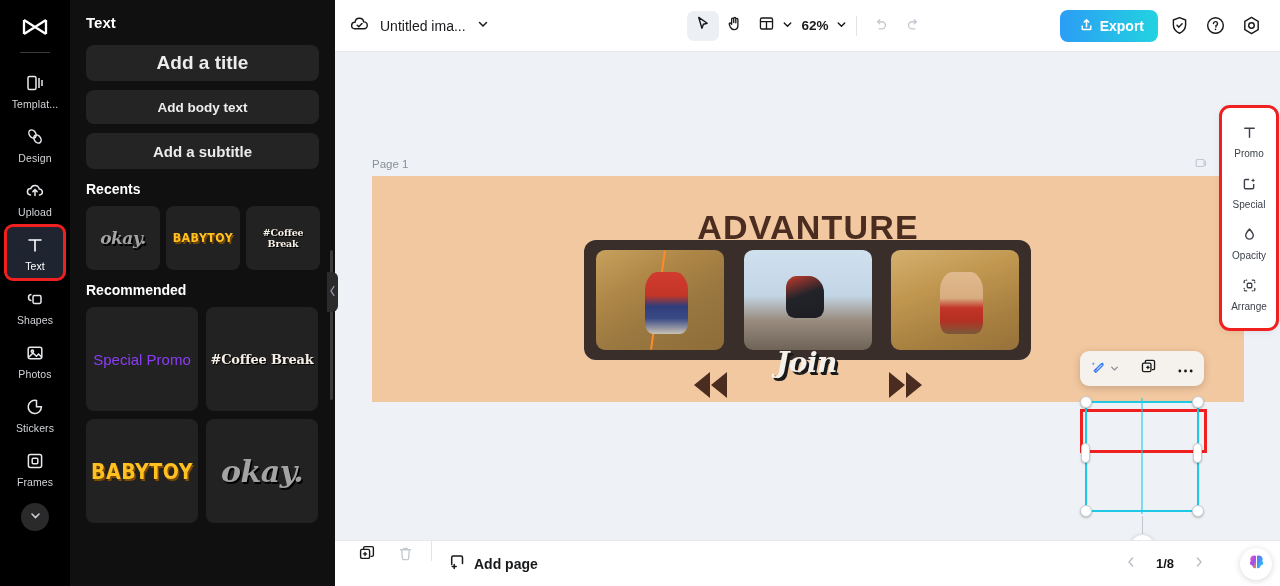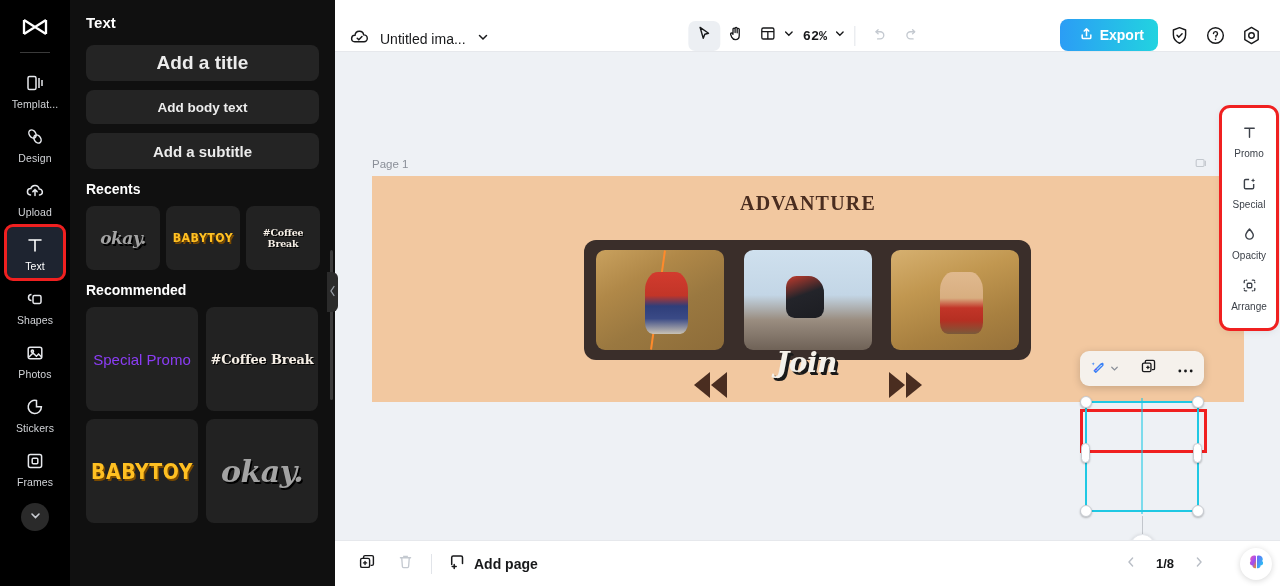--- a/index.html
+++ b/index.html
@@ -82,27 +82,27 @@
     position: absolute; left: 327px; top: 272px; width: 11px; height: 40px;
     background: #2b2b2b; border-radius: 0 6px 6px 0; z-index: 40;
     display:flex; align-items:center; justify-content:center; cursor:pointer;
   }
 
   
   .main { flex: 1; height: 586px; display: flex; flex-direction: column; background: #eef1f5; position: relative; }
 
   .topbar {
     height: 52px; background: #fff; border-bottom: 1px solid #e6e8ec;
-    display: flex; align-items: flex-end; padding: 0 14px; flex: none; position: relative;
+    display: flex; align-items: center; padding: 0 14px; flex: none; position: relative;
   }
   .tb-left { display:flex; align-items:center; gap: 10px; }
   .doc-name { font-size: 14px; color: #18191b; font-weight: 500; }
   .tb-center {
     position: absolute; left: 50%; transform: translateX(-50%);
-    display:flex; align-items:center;  font-family: Liberation Mono, monospace;
+    display:flex; align-items:center; 
   }
   .tb-btn {
     width: 32px; height: 30px; border-radius: 7px; display:flex;
     align-items:center; justify-content:center; cursor:pointer;
   }
   .tb-btn.sel { background: #eceff3; }
   .zoom-val { font-size: 13.5px; color: #18191b; font-weight: 600; margin-left: 8px; }
   .vdiv { width: 1px; height: 20px; background: #e1e4e9; margin: 0 8px; }
   .tb-right { margin-left: auto; display:flex; align-items:center; gap: 6px; }
   .export-btn {
@@ -117,22 +117,22 @@
   .canvas-wrap { flex: 1; position: relative; overflow: hidden; background: #eef1f5; }
   .page-label {
     position: absolute; left: 37px; top: 106px; font-size: 11.5px; color: #8a8f98;
   }
   .page-corner-ico { position: absolute; right: 72px; top: 104px; opacity:.5; }
   .artboard {
     position: absolute; left: 37px; top: 124px; width: 872px; height: 226px;
     background: #f2c8a0; overflow: hidden;
   }
   .ab-title {
-    position:absolute; left:0; right:0; top: 16px; text-align:center;
-    font-size: 20px; font-weight: 800; letter-spacing: 1.2px; color: #4a2d20; font-family: Liberation Serif, serif;
+    position:absolute; left:0; right:0; top: 32px; text-align:center;
+    font-size: 34px; font-weight: 800; letter-spacing: 1.2px; color: #4a2d20;
   }
   .filmstrip {
     position:absolute; left: 212px; top: 64px; width: 447px; height: 120px;
     background: #3a2e2a; border-radius: 12px; display:flex; align-items:center;
     justify-content: space-between; padding: 0 12px;
   }
   .photo { width: 128px; height: 100px; border-radius: 9px; overflow:hidden; position:relative; }
   .ph1 { background: linear-gradient(150deg,#c9a15e 0%,#b08848 30%,#9a7840 60%,#8d6c39 100%); }
   .ph2 { background: linear-gradient(180deg,#cfe0ee 0%,#c3d6e6 45%,#9a8d80 70%,#6f6257 100%); }
   .ph3 { background: linear-gradient(160deg,#d6b070 0%,#c19750 35%,#a88040 70%,#96713a 100%); }
@@ -218,21 +218,21 @@
   }
   .rp-item {
     display:flex; flex-direction:column; align-items:center; gap:3px;
     padding: 8px 0 8px; cursor:pointer;
   }
   .rp-item .lbl { font-size: 10px; color: #3c4149; }
 
   
   .bottombar {
     height: 46px; background: #fff; border-top: 1px solid #e6e8ec;
-    display:flex; align-items:center; padding: 0 18px; flex: none; position: relative;
+    display:flex; padding: 0 18px; flex: none; position: relative;
   }
   .bb-ico { width: 28px; height: 28px; display:flex; align-items:center; justify-content:center; cursor:pointer; }
   .add-page {
     display:flex; align-items:center; gap:8px; font-size: 14px; font-weight: 600;
     color: #18191b; cursor:pointer; margin-left: 4px;
   }
   .bb-right { margin-left:auto; display:flex; align-items:center; gap: 12px; }
   .pg-nav { display:flex; align-items:center; gap: 18px; }
   .pg-count { font-size: 13px; font-weight: 700; color:#18191b; }
   .ai-orb {

